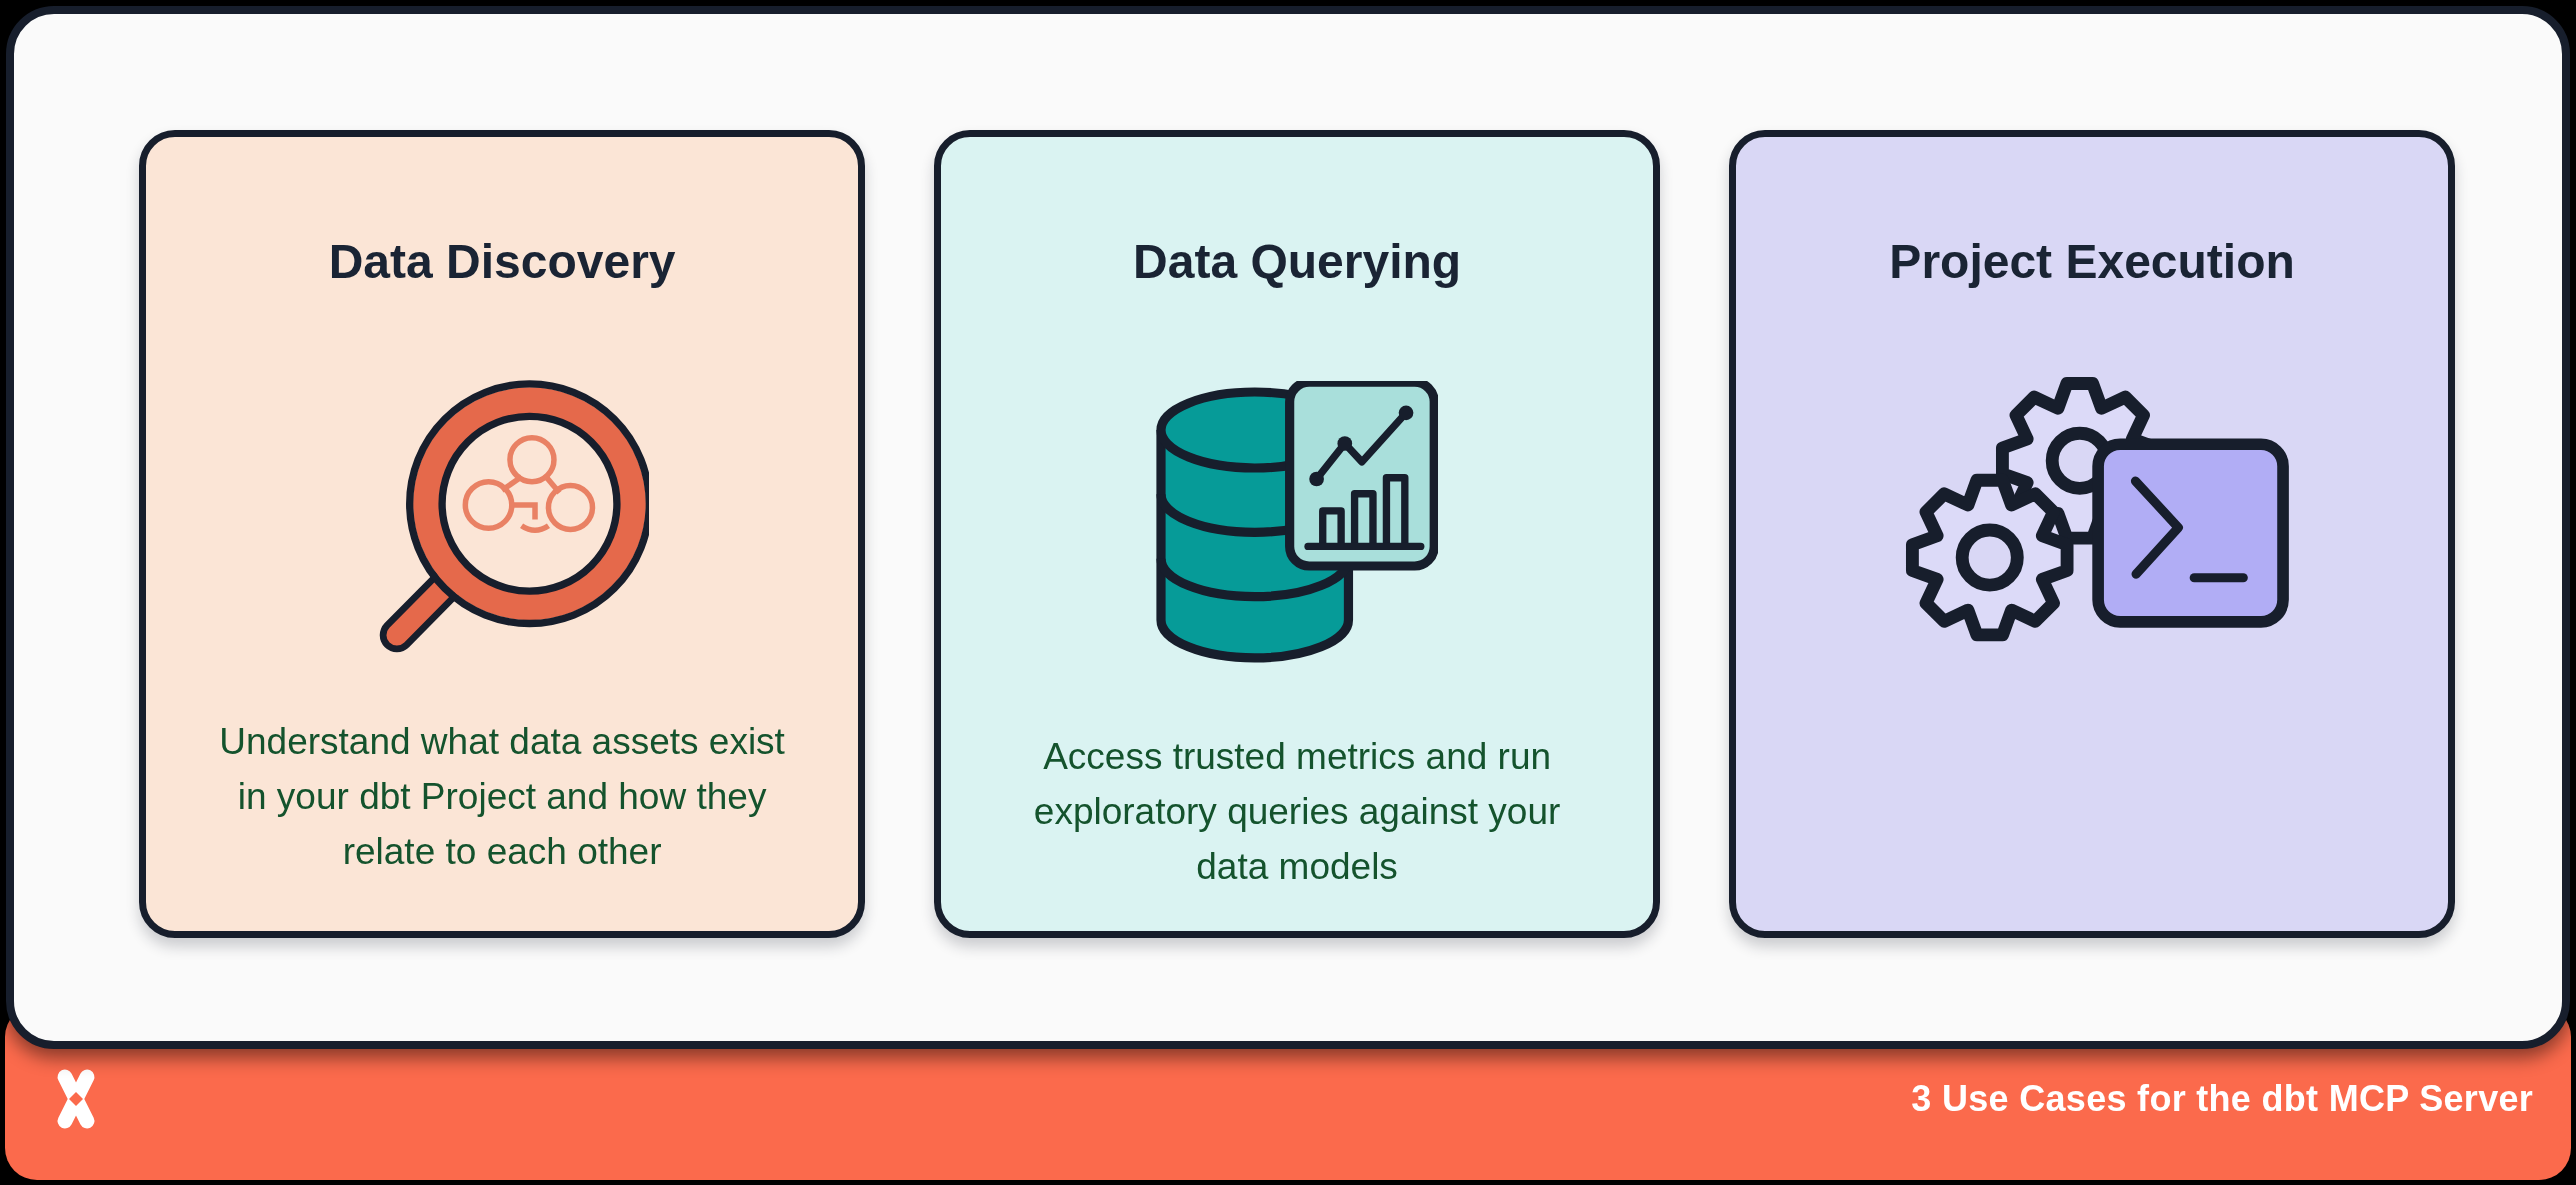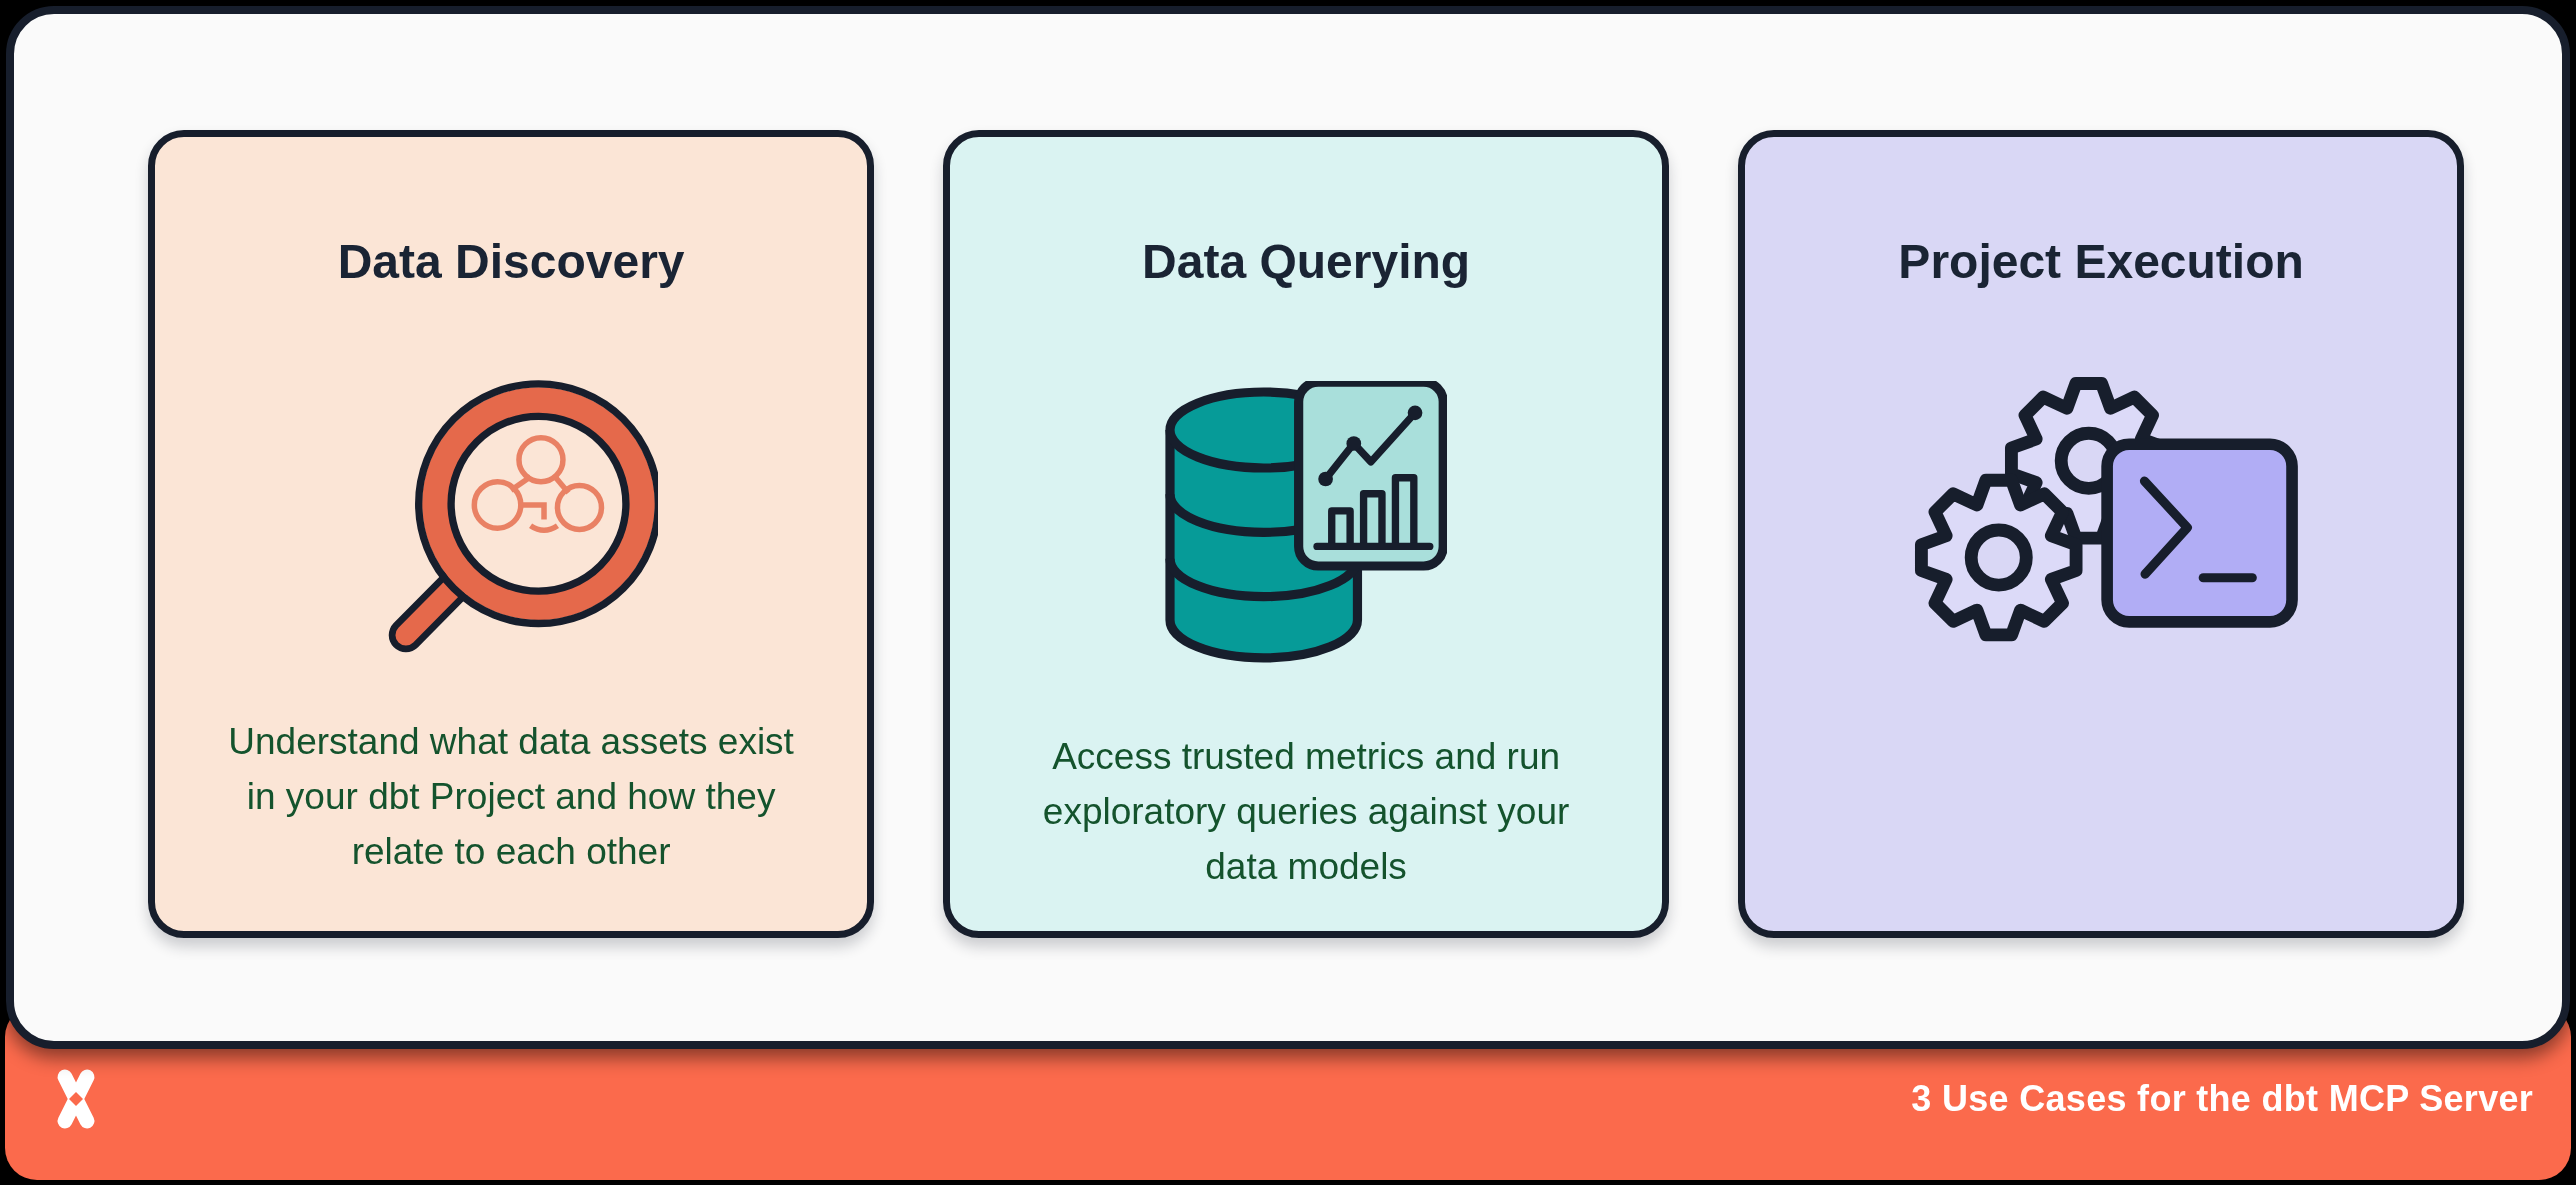--- a/index.html
+++ b/index.html
@@ -13,21 +13,21 @@
                   display:flex;align-items:center;justify-content:space-between;
                   padding:0 38px;box-sizing:border-box;}
   .footer-label{color:#FFFFFF;font-size:36px;font-weight:700;letter-spacing:0.3px;white-space:nowrap;}
 
   
   .canvas{position:absolute;left:6.1px;top:6.1px;width:2564px;height:1043px;box-sizing:border-box;
           background:#FAFAFA;border:8px solid #171E2C;border-radius:48px;z-index:1;
           box-shadow:0 8.6px 18.4px rgba(0,0,0,0.45);}
 
   
-  .cards{position:absolute;left:134px;top:116px;width:2320px;display:flex;gap:69px;}
+  .cards{position:absolute;left:125px;top:116px;width:2320px;display:flex;gap:69px;}
   .card{width:726px;height:808px;box-sizing:border-box;border:7.3px solid #171E2C;border-radius:36px;
         display:flex;flex-direction:column;align-items:center;padding-top:61px;
         box-shadow:0 8.6px 13.5px rgba(23,30,44,0.20);}
   .card-1{background:#FBE5D6;}
   .card-2{background:#DAF3F2;gap:28px;}
   .card-3{background:#D9D7F5;}
   .card-title{font-size:48px;font-weight:700;color:#1A2434;line-height:1;}
   .icon-wrap{height:355px;margin-top:16px;display:flex;align-items:center;justify-content:center;}
   .card-body{margin-top:17px;font-size:37px;line-height:55px;color:#14532d;text-align:center;
              white-space:pre-line;}

